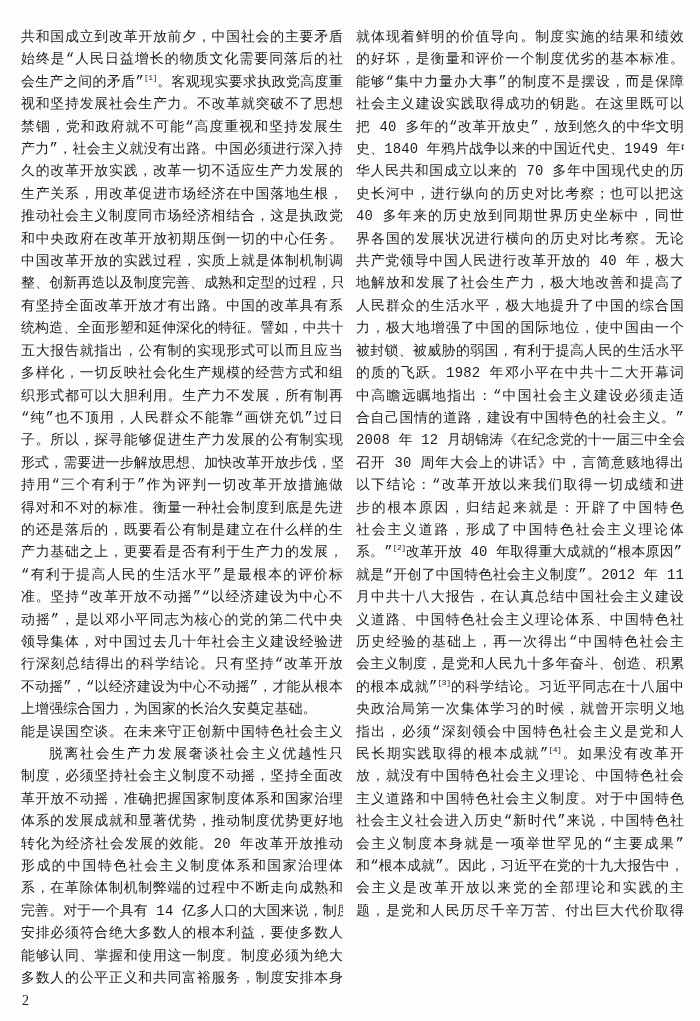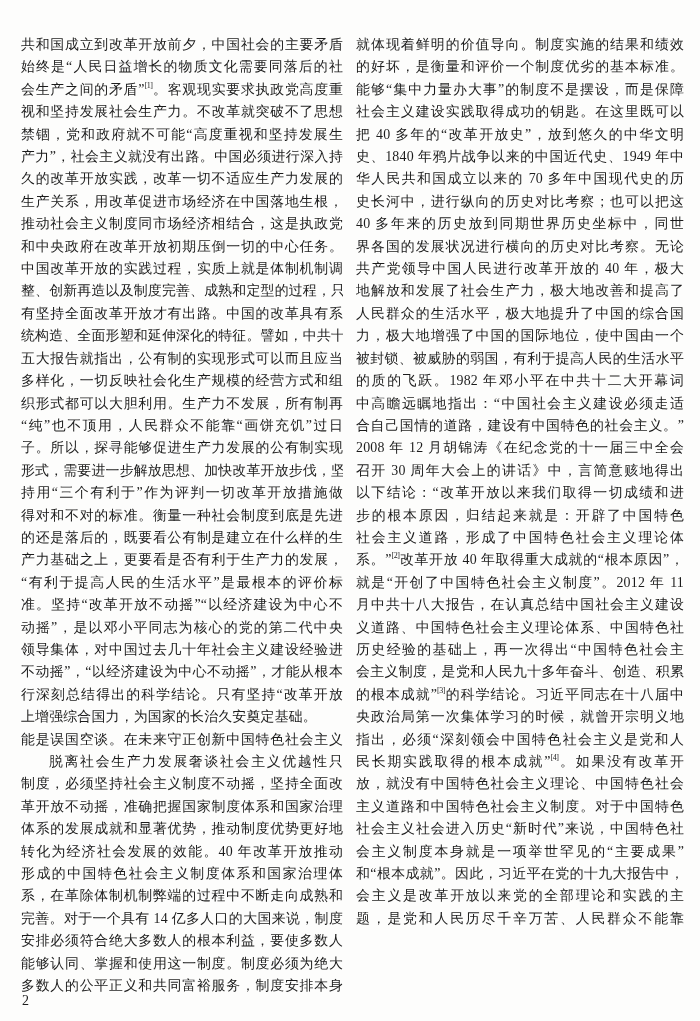--- a/index.html
+++ b/index.html
@@ -8,24 +8,25 @@
     position: relative;
     width: 700px;
     height: 1021px;
     background: #fdfdfc;
     font-family: "Liberation Serif", "DejaVu Serif", serif;
     color: #1c1c1c;
     overflow: hidden;
   }
   .col {
     position: absolute;
-    top: 34px;
+    top: 26px;
     font-size: 13.9px;
     line-height: 22.42px;
     letter-spacing: 0.2px;
+    font-family: Liberation Mono, monospace;
   }
   #col-left  { left: 21px;  width: 322px; }
   #col-right { left: 356px; width: 328px; }
   .tline {
     text-align: justify;
     text-align-last: justify;
     height: 22.42px;
     overflow: hidden;
     white-space: nowrap;
   }
@@ -71,29 +72,29 @@
       <div class="tline">子。所以，探寻能够促进生产力发展的公有制实现</div>
       <div class="tline">形式，需要进一步解放思想、加快改革开放步伐，坚</div>
       <div class="tline">持用“三个有利于”作为评判一切改革开放措施做</div>
       <div class="tline">得对和不对的标准。衡量一种社会制度到底是先进</div>
       <div class="tline">的还是落后的，既要看公有制是建立在什么样的生</div>
       <div class="tline">产力基础之上，更要看是否有利于生产力的发展，</div>
       <div class="tline">“有利于提高人民的生活水平”是最根本的评价标</div>
       <div class="tline">准。坚持“改革开放不动摇”“以经济建设为中心不</div>
       <div class="tline">动摇”，是以邓小平同志为核心的党的第二代中央</div>
       <div class="tline">领导集体，对中国过去几十年社会主义建设经验进</div>
+      <div class="tline">行深刻总结得出的科学结论。只有坚持“改革开放</div>
       <div class="tline">不动摇”，“以经济建设为中心不动摇”，才能从根本</div>
-      <div class="tline">行深刻总结得出的科学结论。只有坚持“改革开放</div>
       <div class="tline end">上增强综合国力，为国家的长治久安奠定基础。</div>
       <div class="tline">能是误国空谈。在未来守正创新中国特色社会主义</div>
       <div class="tline ind">脱离社会生产力发展奢谈社会主义优越性只</div>
       <div class="tline">制度，必须坚持社会主义制度不动摇，坚持全面改</div>
       <div class="tline">革开放不动摇，准确把握国家制度体系和国家治理</div>
       <div class="tline">体系的发展成就和显著优势，推动制度优势更好地</div>
-      <div class="tline">转化为经济社会发展的效能。40 年改革开放推动</div>
+      <div class="tline">转化为经济社会发展的效能。20 年改革开放推动</div>
       <div class="tline">形成的中国特色社会主义制度体系和国家治理体</div>
       <div class="tline">系，在革除体制机制弊端的过程中不断走向成熟和</div>
       <div class="tline">完善。对于一个具有 14 亿多人口的大国来说，制度</div>
       <div class="tline">安排必须符合绝大多数人的根本利益，要使多数人</div>
       <div class="tline">能够认同、掌握和使用这一制度。制度必须为绝大</div>
       <div class="tline">多数人的公平正义和共同富裕服务，制度安排本身</div>
     </div>
   <div class="col" id="col-right">
       <div class="tline">就体现着鲜明的价值导向。制度实施的结果和绩效</div>
       <div class="tline">的好坏，是衡量和评价一个制度优劣的基本标准。</div>
@@ -127,16 +128,16 @@
       <div class="tline">的根本成就”<sup class="fnref">[3]</sup>的科学结论。习近平同志在十八届中</div>
       <div class="tline">央政治局第一次集体学习的时候，就曾开宗明义地</div>
       <div class="tline">指出，必须“深刻领会中国特色社会主义是党和人</div>
       <div class="tline">民长期实践取得的根本成就”<sup class="fnref">[4]</sup>。如果没有改革开</div>
       <div class="tline">放，就没有中国特色社会主义理论、中国特色社会</div>
       <div class="tline">主义道路和中国特色社会主义制度。对于中国特色</div>
       <div class="tline">社会主义社会进入历史“新时代”来说，中国特色社</div>
       <div class="tline">会主义制度本身就是一项举世罕见的“主要成果”</div>
       <div class="tline">和“根本成就”。因此，习近平在党的十九大报告中，</div>
       <div class="tline">会主义是改革开放以来党的全部理论和实践的主</div>
-      <div class="tline">题，是党和人民历尽千辛万苦、人民群众不能靠</div>
+      <div class="tline">题，是党和人民历尽千辛万苦、付出巨大代价取得</div>
     </div>
   <div class="page-number">2</div>
 </div>
 
 </body></html>

